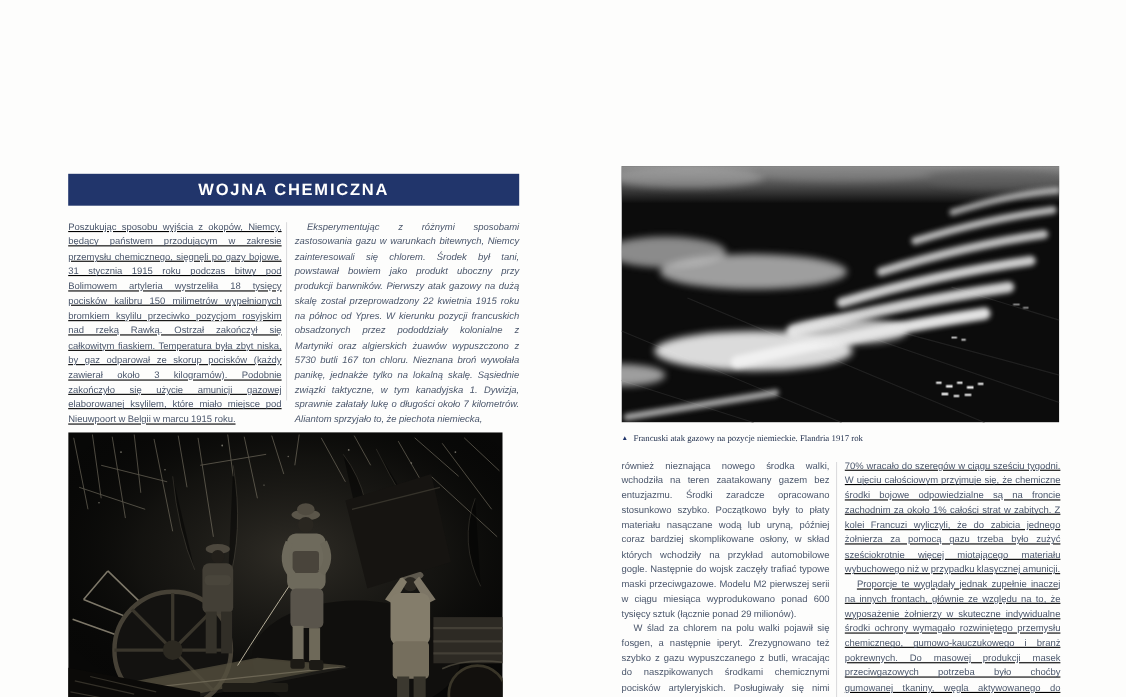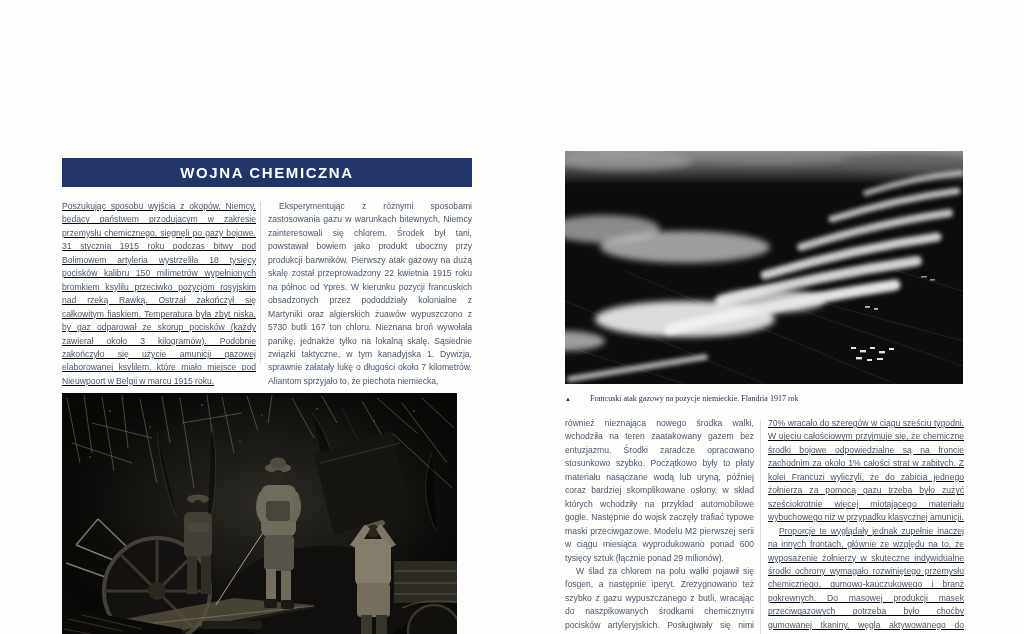--- a/index.html
+++ b/index.html
@@ -19,34 +19,34 @@
     margin:0;color:#fff;font-size:15px;font-weight:bold;letter-spacing:1.6px;
   }
   
   .col p{
     margin:0;font-size:8.6px;line-height:13.45px;text-align:justify;
     color:var(--body-text,#4a566b);
     word-spacing:-0.2px;
   }
   .col p.indent{text-indent:11px;}
   .lp-c1{left:62px;top:106px;width:194px;text-decoration:underline;}
-  .lp-c2{left:268px;top:106px;width:204px;}
+  .lp-c2{left:268px;top:106px;width:204px;font-style:italic;}
   .rp-c1{left:565px;top:323px;width:189px;}
   .rp-c2{left:768px;top:323px;width:196px;text-decoration:underline;}
   .vdivider{width:1px;background:#dcdcde;}
   .lp-div{left:260px;top:108px;height:162px;}
   .rp-div{left:760px;top:326px;height:238px;}
   
   figure{margin:0;}
   .lp-photo{left:62px;top:299px;width:395px;height:246px;}
   .rp-photo{left:565px;top:57px;width:398px;height:233px;}
   .photo svg{display:block;width:100%;height:100%;}
   
   .caption{
-    display:flex;align-items:flex-start;gap:19px;
+    display:flex;align-items:flex-start;gap:5px;
     font-family:"Liberation Serif","DejaVu Serif",serif;
     font-size:8px;line-height:10px;
     color:var(--caption-text,#253350);
   }
   .cap-marker{font-size:6px;line-height:10px;color:var(--banner,#21356b);
     font-family:"Liberation Sans",sans-serif;}
   .lp-caption{left:62px;top:550px;width:404px;}
   .rp-caption{left:565px;top:300px;width:400px;}
   
   .pageno{

